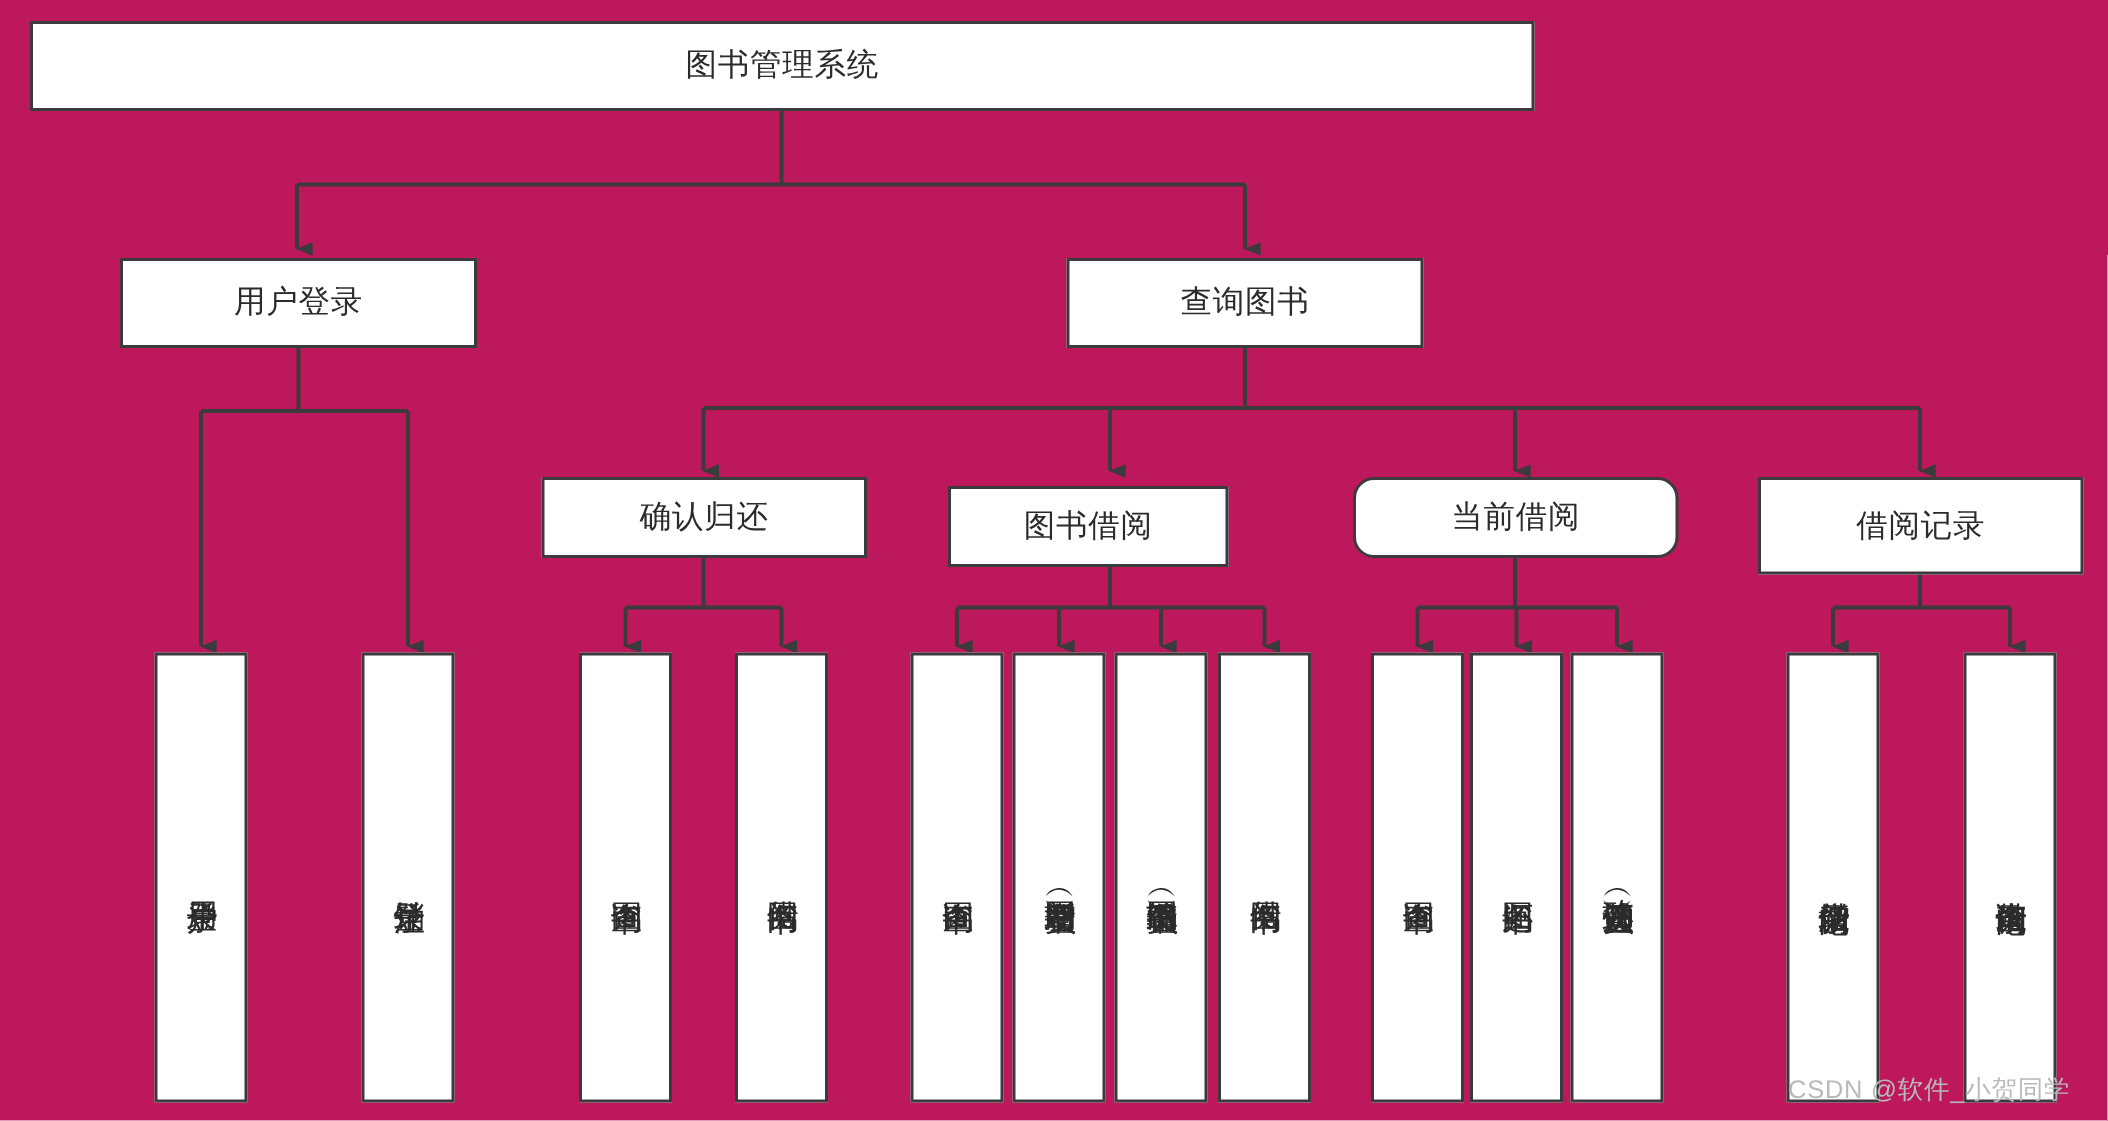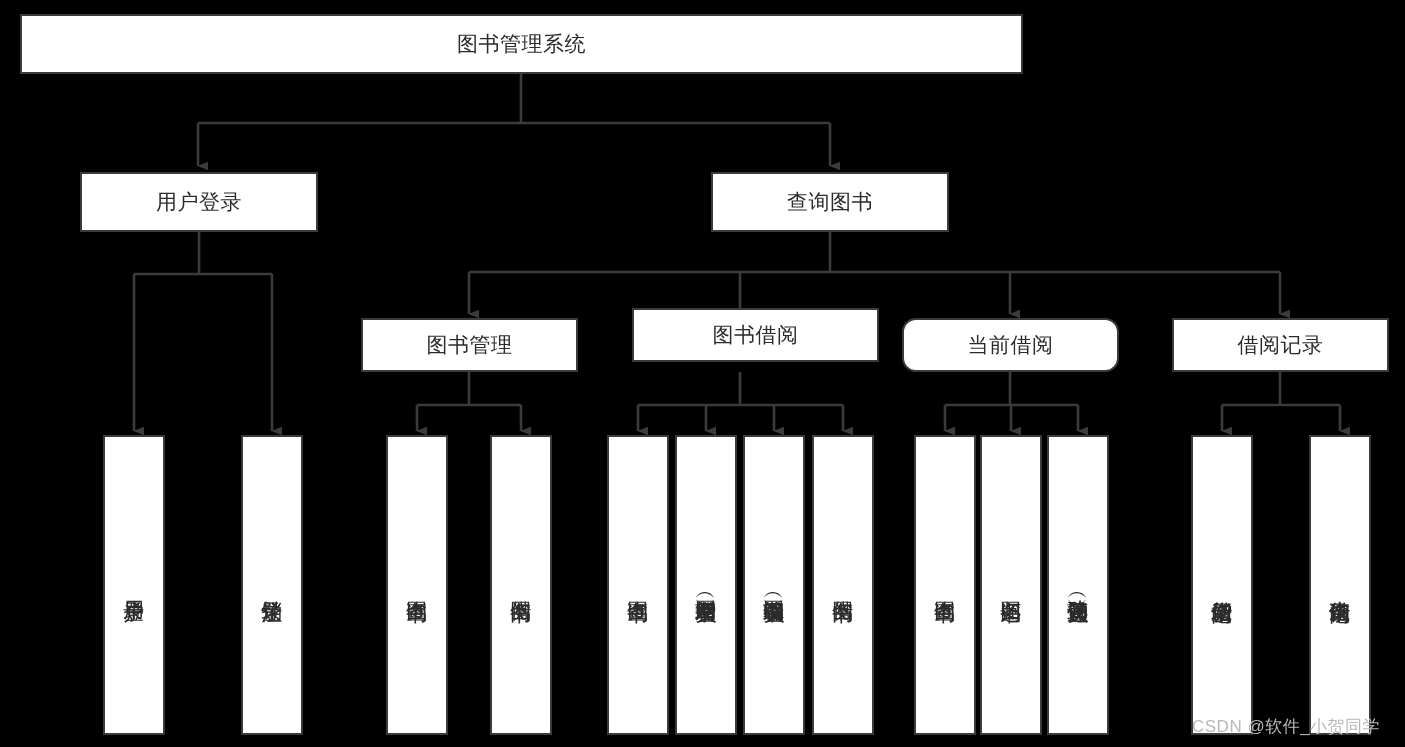--- a/index.html
+++ b/index.html
@@ -7,21 +7,21 @@
     padding: 0;
     background: #ffffff;
   }
   body {
     font-family: "Liberation Sans", "DejaVu Sans", sans-serif;
   }
   #canvas {
     position: relative;
     width: 1405px;
     height: 747px;
-    background: #000000;
+    background: #be185d;
     overflow: hidden;
     text-decoration: underline;
   }
   svg#wires {
     position: absolute;
     left: 0;
     top: 0;
     width: 1405px;
     height: 747px;
   }
@@ -122,29 +122,29 @@
   </div>
 
   <div class="node horiz" style="left:80px; top:172px; width:238px; height:60px;">
     <span>用户登录</span>
   </div>
   <div class="node horiz" style="left:711px; top:172px; width:238px; height:60px;">
     <span>查询图书</span>
   </div>
 
   <div class="node horiz" style="left:361px; top:318px; width:217px; height:54px;">
-    <span>图书管理</span>
+    <span>确认归还</span>
   </div>
-  <div class="node horiz" style="left:632px; top:308px; width:247px; height:54px;">
+  <div class="node horiz" style="left:632px; top:324px; width:187px; height:54px;">
     <span>图书借阅</span>
   </div>
   <div class="node horiz" style="left:902px; top:318px; width:217px; height:54px;border-radius:14px;">
     <span>当前借阅</span>
   </div>
-  <div class="node horiz" style="left:1172px; top:318px; width:217px; height:54px;">
+  <div class="node horiz" style="left:1172px; top:318px; width:217px; height:65px;">
     <span>借阅记录</span>
   </div>
 
   <div class="node vert" style="left:103px; top:435px; width:62px; height:300px;">
     <span class="vtext">用户登录</span>
   </div>
   <div class="node vert" style="left:241px; top:435px; width:62px; height:300px;">
     <span class="vtext">注销登录</span>
   </div>
 

